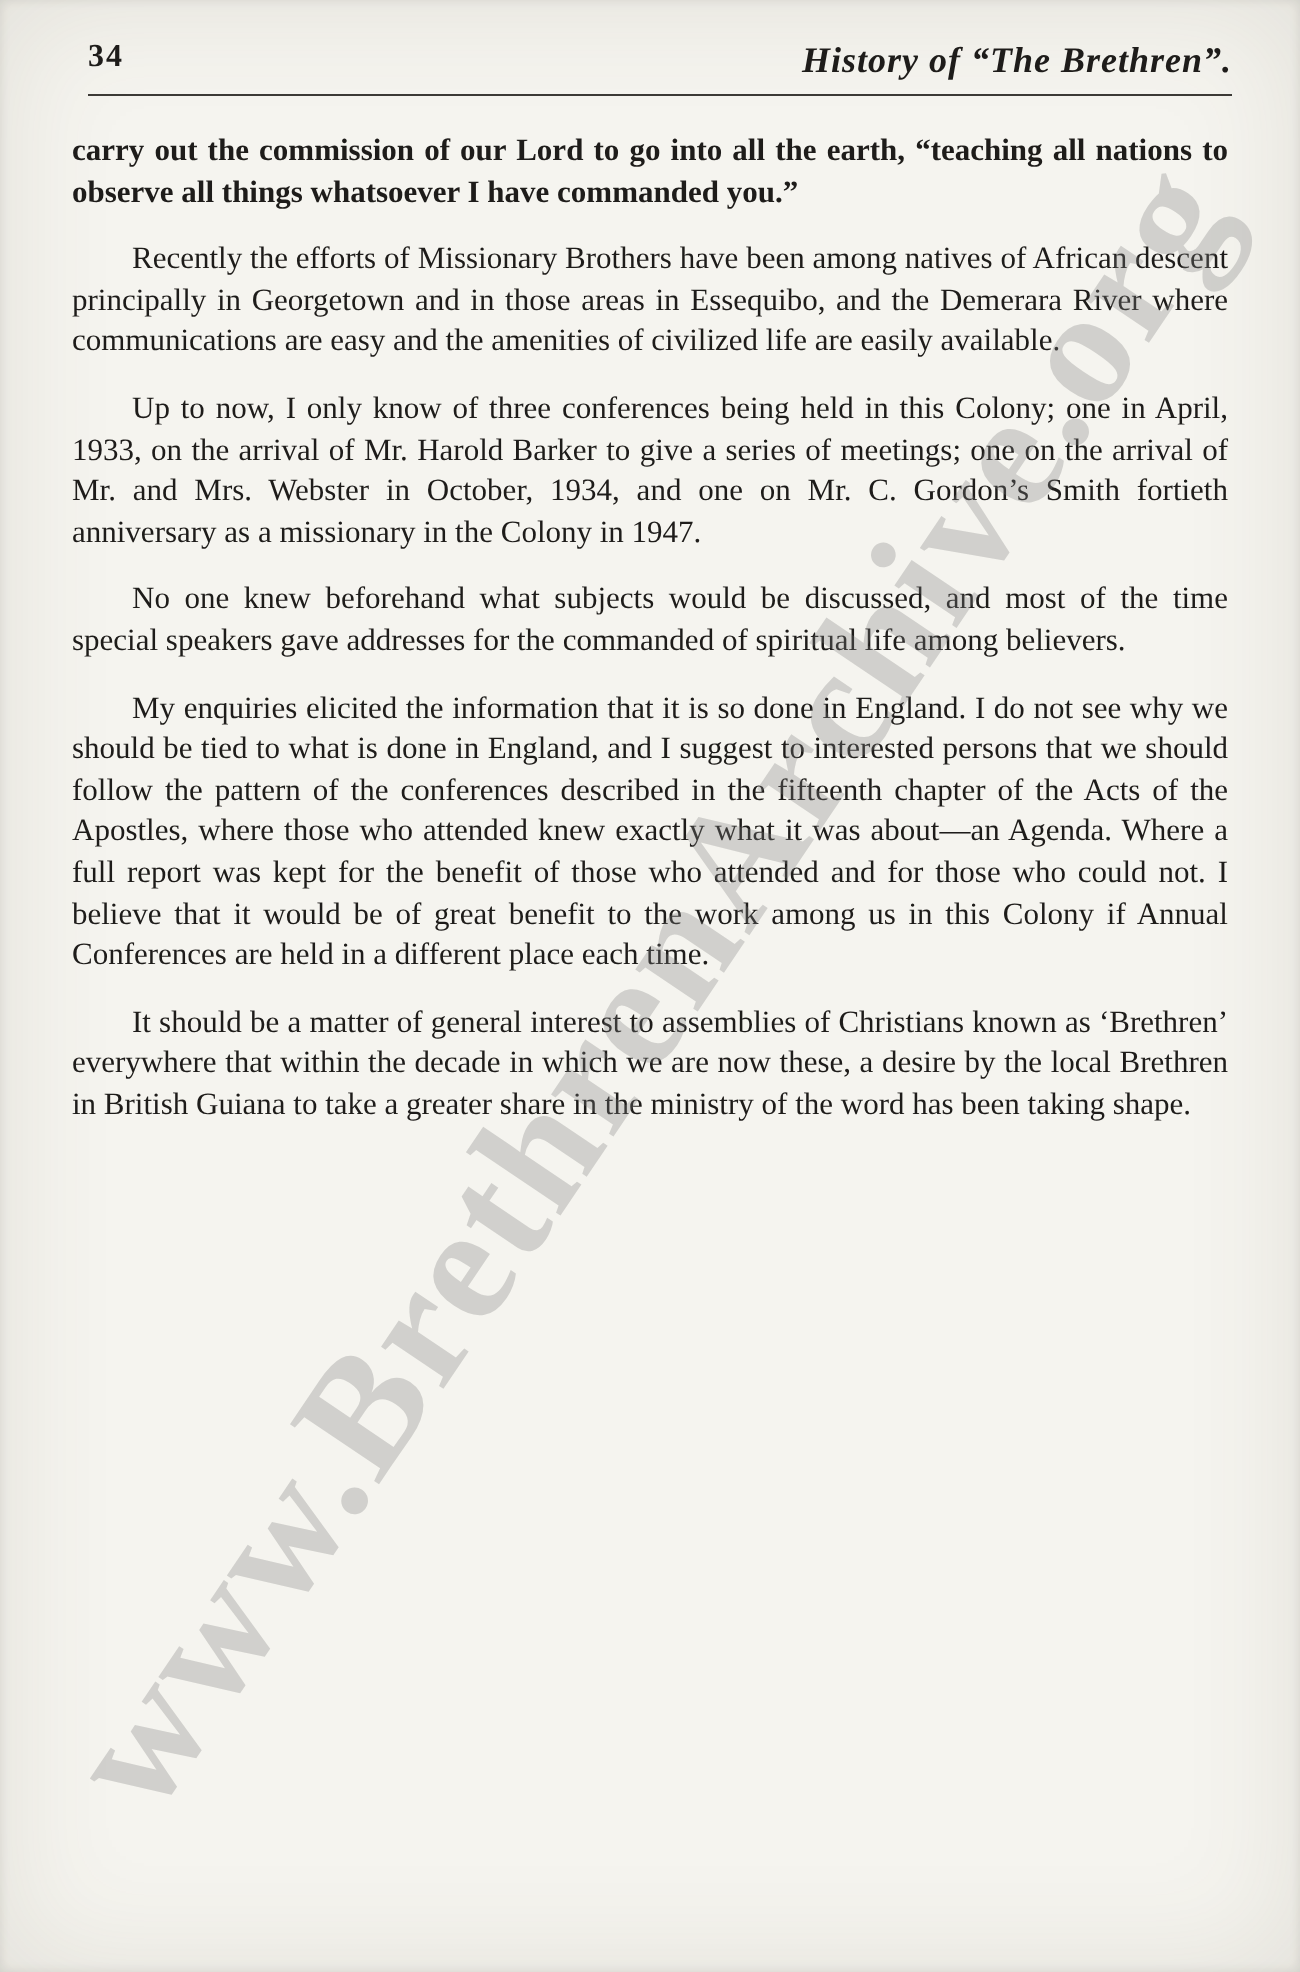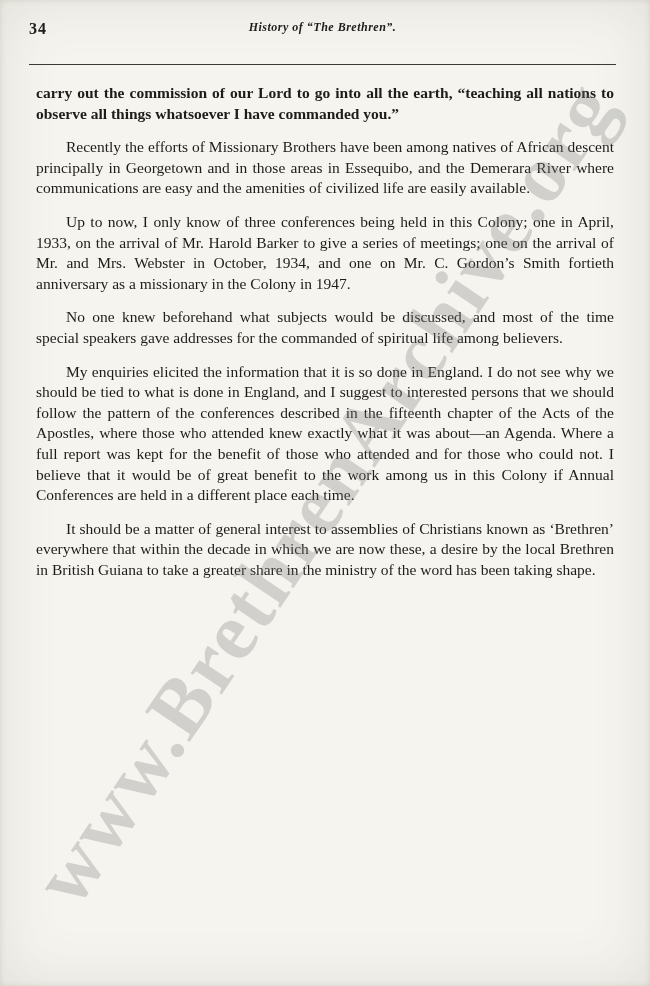--- a/index.html
+++ b/index.html
@@ -13,39 +13,39 @@
     height: 986px;
     margin: 0 auto;
     background: #f5f4ef;
     overflow: hidden;
     box-shadow: inset 0 0 60px rgba(90,80,60,0.12), inset 0 0 6px rgba(0,0,0,0.10);
     font-family: "Liberation Serif", serif;
     color: #1e1c1a;
   }
   .page-header {
     position: relative;
-    margin: 20px 34px 0 29px;
+    margin: 20px 34px 0 44px;
     height: 24px;
     border-bottom: 1.5px solid #3c3a36;
-    padding-bottom: 20px;
+    padding-bottom: 3px;
   }
   .page-number {
     position: absolute;
     left: 0;
     top: 0;
     font-size: 16px;
     font-weight: bold;
     letter-spacing: 1px;
   }
   .header-title {
     display: block;
-    text-align: center;
+    text-align: right;
     font-style: italic;
     font-weight: bold;
-    font-size: 12px;
+    font-size: 18px;
     letter-spacing: 0.5px;
   }
   .body-text {
     position: relative;
     margin: 18px 36px 0 36px;
     font-size: 15.5px;
     line-height: 20.6px;
     text-align: justify;
     z-index: 2;
   }

